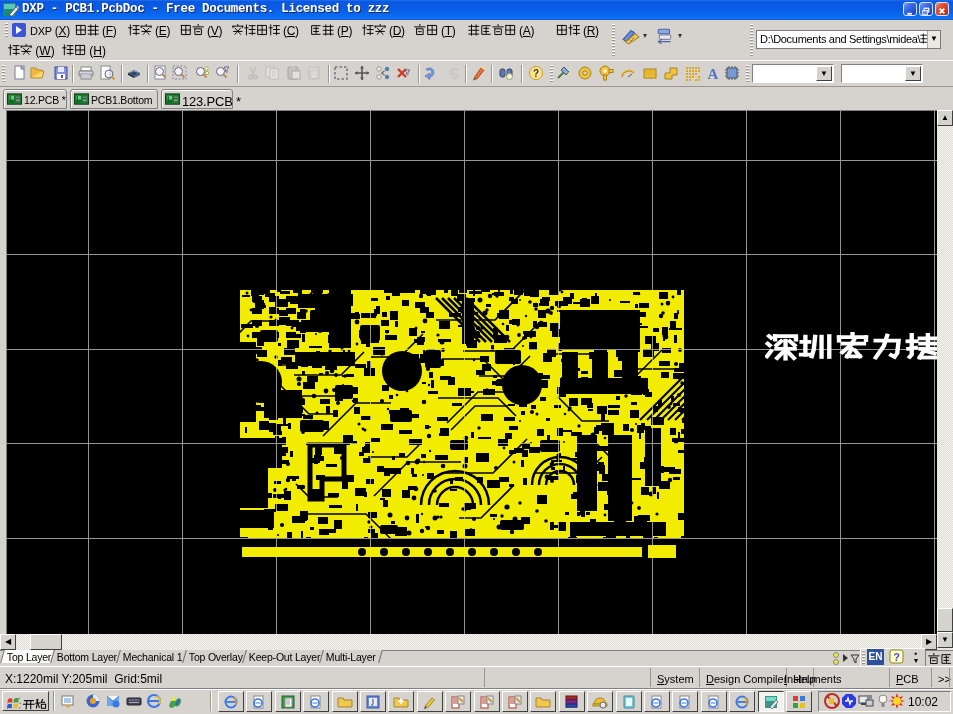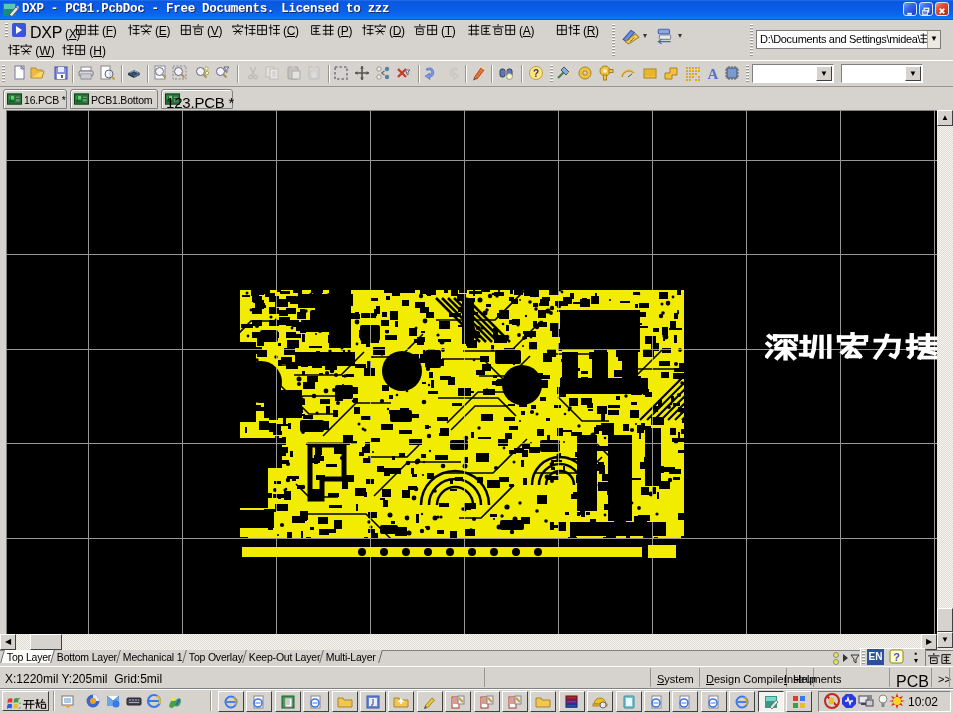--- a/index.html
+++ b/index.html
@@ -19,21 +19,21 @@
     <div class="ab" style="left:935px;top:2px;width:14px;height:14px;border:1px solid #d8e4f8;border-radius:3px;background:linear-gradient(135deg,#f0a080 0%,#e2573a 30%,#cc3a1a 70%,#a02a10 100%)"><svg width="12" height="12" viewBox="0 0 13 13">
         <path d="M4,4 L9,9 M9,4 L4,9" stroke="#fff" stroke-width="1.8"></path>
       </svg></div>
   </div>
 <div class="ab" style="left:0;top:20px;width:953px;height:41px;background:#d6d3ce;border-bottom:1px solid #fff"></div>
 <div style="position:absolute;left:5px;top:23px;width:3px;height:14px;background:repeating-linear-gradient(180deg,#fff 0,#fff 1px,#9a968e 1px,#9a968e 2px,#d6d3ce 2px,#d6d3ce 3px)"></div>
 <svg style="position:absolute;left:11px;top:22px;" width="16" height="16" viewBox="0 0 16 16">
     <rect x="1" y="1" width="14" height="14" rx="2" fill="#3a55d8"></rect>
     <path d="M5,12 V4 L11,8 Z" fill="#fff"></path>
   </svg>
-<div class="ab" style="left:30px;top:24px;font-size:12px;letter-spacing:-0.3px;color:#000;white-space:nowrap"><span style="font-size:16px">DXP</span><span> (<span style="text-decoration:underline">X</span>)</span></div>
+<div class="ab" style="left:30px;top:24px;font-size:12px;letter-spacing:-0.3px;color:#000;white-space:nowrap"><span style="font-size:11px">DXP</span><span> (<span style="text-decoration:underline">X</span>)</span></div>
 <div class="ab" style="left:75px;top:24px;font-size:12px;letter-spacing:-0.3px;color:#000;white-space:nowrap"><svg style="vertical-align:-1px" width="24" height="12" viewBox="0 0 205 100" preserveAspectRatio="none" fill="none" stroke="#000" stroke-width="8" stroke-linecap="square">
       <g transform="translate(0,0)">
         <path d="M12,12 L88,12 L88,88 L12,88 L12,12"></path>
         <path d="M12,50 L88,50"></path>
         <path d="M50,12 L50,88"></path>
       </g>
       <g transform="translate(105,0)">
         <path d="M8,20 L92,20"></path>
         <path d="M8,52 L92,52"></path>
         <path d="M8,84 L92,84"></path>
@@ -443,39 +443,39 @@
     <div class="ab btn3d" style="right:1px;top:1px;width:16px;height:15px;text-align:center;font-size:8px;line-height:14px">▼</div>
   </div>
 <div class="ab" style="left:0;top:87px;width:953px;height:23px;background:#d6d3ce"></div>
 <div class="ab" style="left:3px;top:89px;width:64px;height:20px;background:#d6d3ce;border:1px solid #808080;border-radius:3px 3px 0 0;box-shadow:inset 1px 1px 0 #fff">
     <svg style="position:absolute;left:3px;top:2px" width="16" height="15" viewBox="0 0 16 16">
       <rect x="0" y="2" width="15" height="11" fill="#1e7a2e" stroke="#0a3a12"></rect>
       <rect x="2" y="4" width="5" height="4" fill="#66cc77"></rect>
       <rect x="9" y="5" width="4" height="5" fill="#88888f"></rect>
       <path d="M2,10 h5 M3,4 v7 M9,7 h4" stroke="#0f5520"></path>
     </svg>
-    <div style="position:absolute;left:20px;top:4px;font-size:10.5px;letter-spacing:-0.2px;white-space:nowrap">16.PCB *</div>
+    <div style="position:absolute;left:20px;top:4px;font-size:10.5px;letter-spacing:-0.2px;white-space:nowrap">12.PCB *</div>
   </div>
 <div class="ab" style="left:70px;top:89px;width:88px;height:20px;background:#d6d3ce;border:1px solid #808080;border-radius:3px 3px 0 0;box-shadow:inset 1px 1px 0 #fff">
     <svg style="position:absolute;left:3px;top:2px" width="16" height="15" viewBox="0 0 16 16">
       <rect x="0" y="2" width="15" height="11" fill="#1e7a2e" stroke="#0a3a12"></rect>
       <rect x="2" y="4" width="5" height="4" fill="#66cc77"></rect>
       <rect x="9" y="5" width="4" height="5" fill="#88888f"></rect>
       <path d="M2,10 h5 M3,4 v7 M9,7 h4" stroke="#0f5520"></path>
     </svg>
     <div style="position:absolute;left:20px;top:4px;font-size:10.5px;letter-spacing:-0.2px;white-space:nowrap">PCB1.Bottom</div>
   </div>
 <div class="ab" style="left:161px;top:89px;width:72px;height:20px;background:#d6d3ce;border:1px solid #808080;border-radius:3px 3px 0 0;box-shadow:inset 1px 1px 0 #fff">
     <svg style="position:absolute;left:3px;top:2px" width="16" height="15" viewBox="0 0 16 16">
       <rect x="0" y="2" width="15" height="11" fill="#1e7a2e" stroke="#0a3a12"></rect>
       <rect x="2" y="4" width="5" height="4" fill="#66cc77"></rect>
       <rect x="9" y="5" width="4" height="5" fill="#88888f"></rect>
       <path d="M2,10 h5 M3,4 v7 M9,7 h4" stroke="#0f5520"></path>
     </svg>
-    <div style="position:absolute;left:4px;top:4px;font-size:15px;letter-spacing:-0.2px;white-space:nowrap">123.PCB *</div>
+    <div style="position:absolute;left:20px;top:4px;font-size:13px;letter-spacing:-0.2px;white-space:nowrap">123.PCB *</div>
   </div>
 <div class="ab" style="left:0;top:110px;width:953px;height:540px;background:#d6d3ce"></div>
 <div class="ab" style="left:6px;top:110px;width:931px;height:524px;background:#000;border-top:1px solid #808080;border-left:1px solid #808080"></div>
 <svg class="ab" style="left:6px;top:110px" width="931" height="524">
     <line x1="82.5" y1="0" x2="82.5" y2="524" stroke="#969696"></line>
     <line x1="176.5" y1="0" x2="176.5" y2="524" stroke="#969696"></line>
     <line x1="270.5" y1="0" x2="270.5" y2="524" stroke="#969696"></line>
     <line x1="364.5" y1="0" x2="364.5" y2="524" stroke="#969696"></line>
     <line x1="458.5" y1="0" x2="458.5" y2="524" stroke="#969696"></line>
     <line x1="552.5" y1="0" x2="552.5" y2="524" stroke="#969696"></line>
@@ -1601,21 +1601,21 @@
 <div class="ab" style="left:484px;top:668px;width:1px;height:19px;background:#9a968e"></div>
 <div class="ab" style="left:650px;top:668px;width:1px;height:19px;background:#9a968e"></div>
 <div class="ab" style="left:657px;top:673px;font-size:11px"><span style="text-decoration:underline">S</span>ystem</div>
 <div class="ab" style="left:699px;top:668px;width:1px;height:19px;background:#9a968e"></div>
 <div class="ab" style="left:706px;top:673px;font-size:11px"><span style="text-decoration:underline">D</span>esign Compiler</div>
 <div class="ab" style="left:786px;top:668px;width:1px;height:19px;background:#9a968e"></div>
 <div class="ab" style="left:793px;top:673px;font-size:11px">Help</div>
 <div class="ab" style="left:813px;top:668px;width:1px;height:19px;background:#9a968e"></div>
 <div class="ab" style="left:784px;top:673px;font-size:11px"><span style="text-decoration:underline">I</span>nstruments</div>
 <div class="ab" style="left:889px;top:668px;width:1px;height:19px;background:#9a968e"></div>
-<div class="ab" style="left:896px;top:673px;font-size:16px"><span style="text-decoration:underline">P</span>CB</div>
+<div class="ab" style="left:896px;top:673px;font-size:11px"><span style="text-decoration:underline">P</span>CB</div>
 <div class="ab" style="left:931px;top:668px;width:1px;height:19px;background:#9a968e"></div>
 <div class="ab" style="left:938px;top:673px;font-size:11px">&gt;&gt;</div>
 <div class="ab" style="left:949px;top:668px;width:1px;height:19px;background:#9a968e"></div>
 <div class="ab" style="left:0;top:689px;width:953px;height:25px;background:#d6d3ce;border-top:1px solid #fff;box-shadow:0 -1px 0 #808080"></div>
 <div class="ab btn3d" style="left:2px;top:691px;width:47px;height:20px">
     <svg style="position:absolute;left:3px;top:3px" width="15" height="15" viewBox="0 0 16 16">
       <path d="M2,4.5 q2.5,-2 5,-0.5 l-0.5,4.5 q-2.5,-1.5 -5,0.5 z" fill="#e03a2a"></path>
       <path d="M8.5,4.2 q2.5,-1.5 5,-0.5 l-0.5,4.5 q-2.5,-1 -5,0.3 z" fill="#3aa03a"></path>
       <path d="M1.5,10.5 q2.5,-2 5,-0.5 l-0.5,4.5 q-2.5,-1.5 -5,0.5 z" fill="#2a5ae0"></path>
       <path d="M8,10.2 q2.5,-1.5 5,-0.5 l-0.5,4.5 q-2.5,-1 -5,0.3 z" fill="#e8c020"></path>

